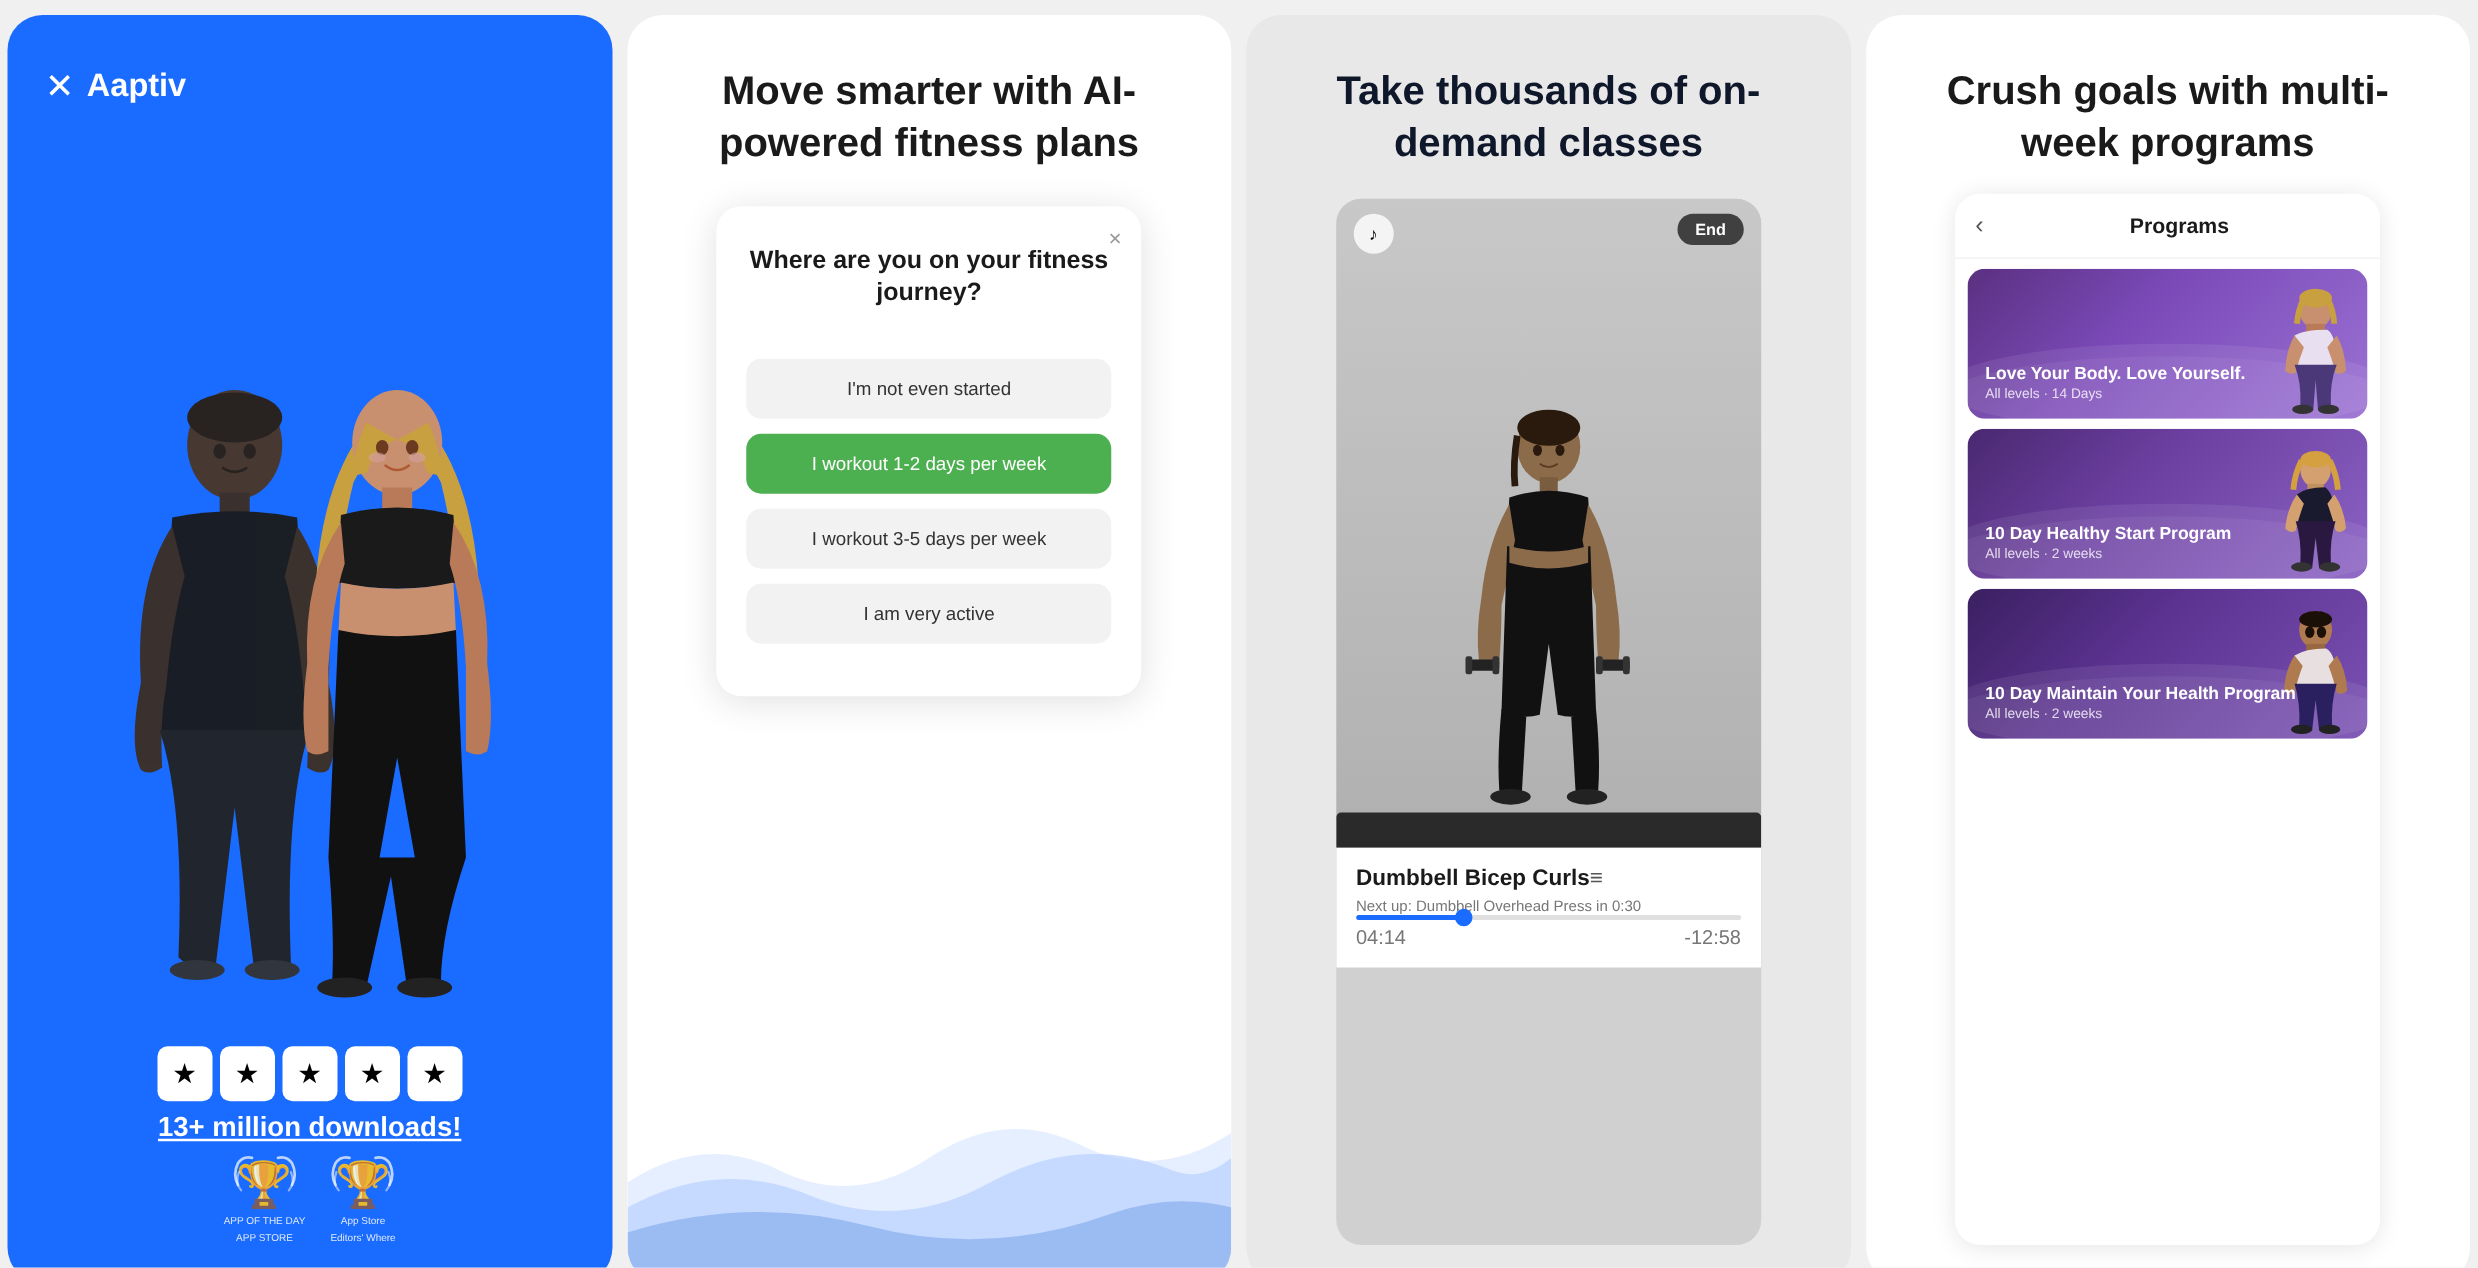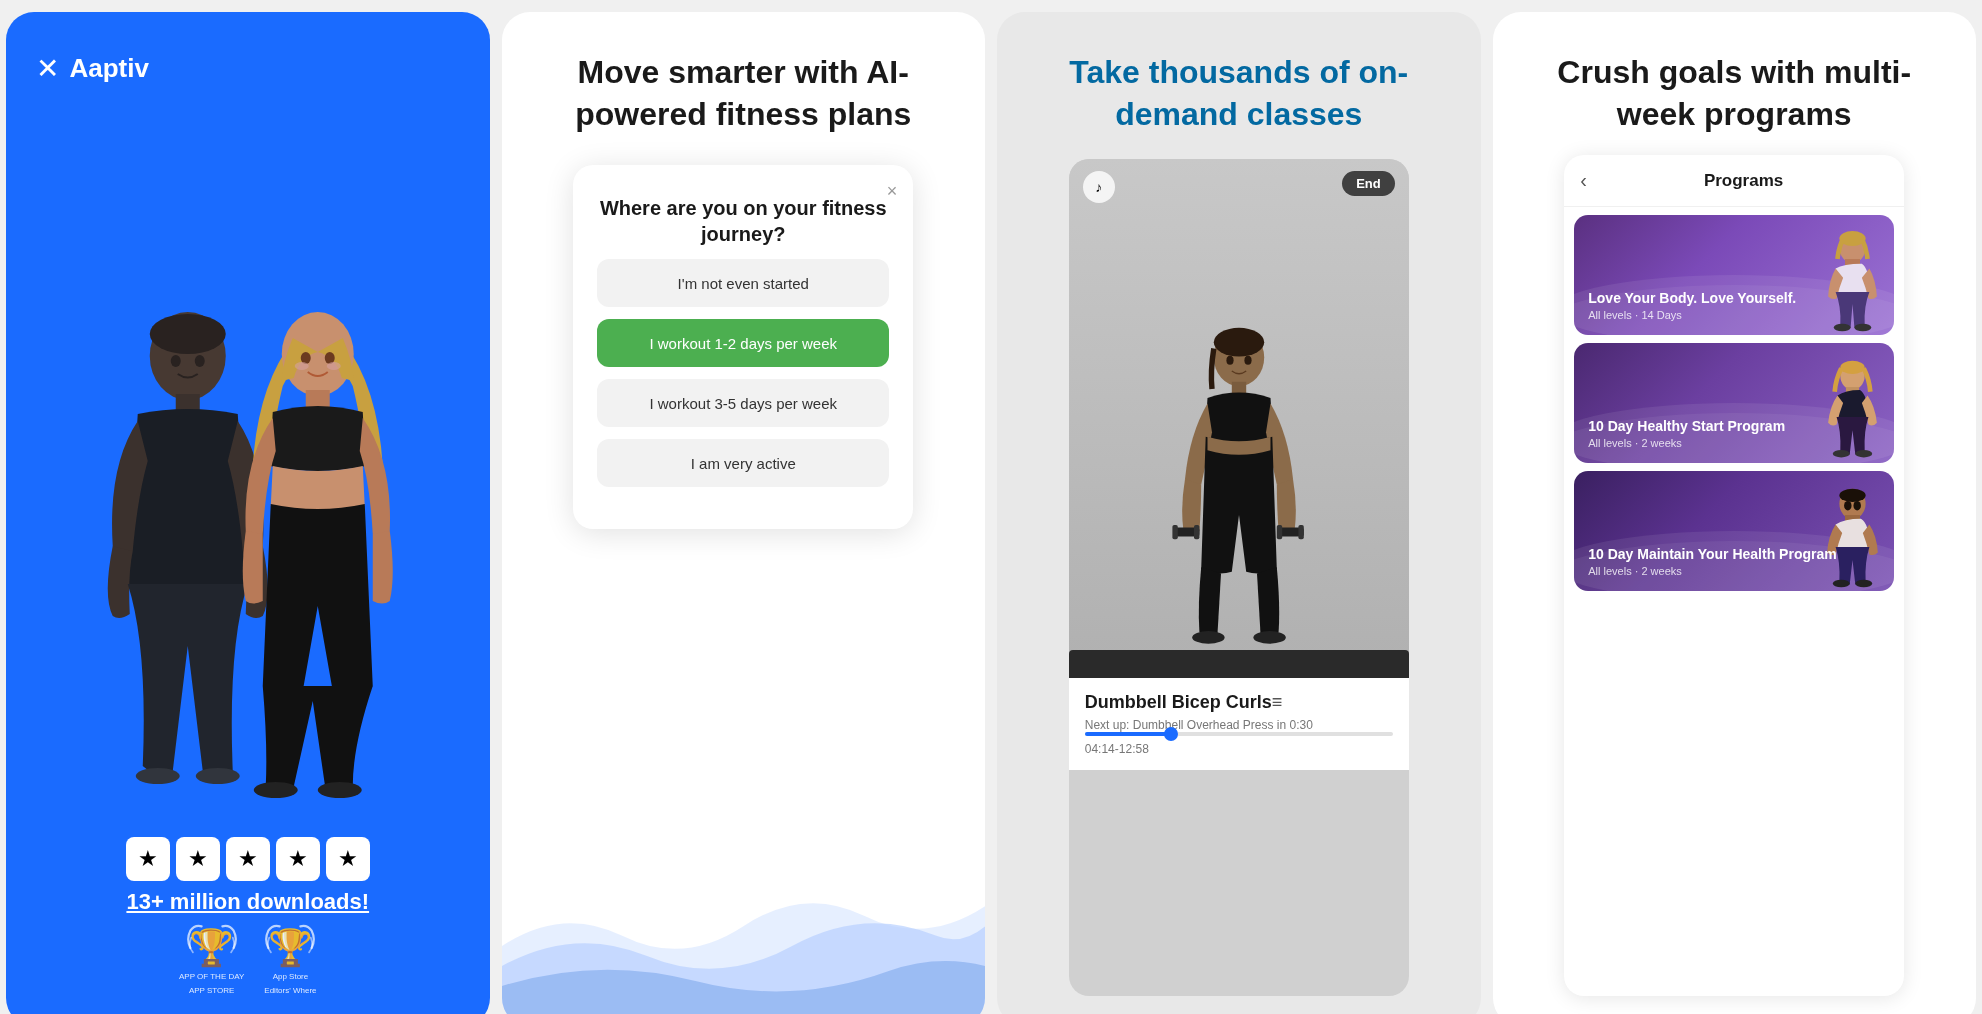--- a/index.html
+++ b/index.html
@@ -162,21 +162,21 @@
       font-size: 18px;
       color: #999;
       cursor: pointer;
     }
     .p2-question {
       font-size: 20px;
       font-weight: 700;
       text-align: center;
       color: #1a1a1a;
       line-height: 1.3;
-      margin-bottom: 12px;
+      margin-bottom: 40px;
     }
     .p2-option {
       display: flex;
       align-items: center;
       justify-content: center;
       height: 48px;
       border-radius: 12px;
       background: #f2f2f2;
       margin-bottom: 12px;
       font-size: 15px;
@@ -193,21 +193,21 @@
       bottom: 0;
       left: 0;
       right: 0;
       height: 200px;
     }
 
     
     .p3-title {
       font-size: 32px;
       font-weight: 700;
-      color: #0369a1;
+      color: #0f172a;
       text-align: center;
       line-height: 1.3;
       margin-bottom: 24px;
     }
     .p3-phone {
       width: 340px;
       flex: 1;
       background: #d0d0d0;
       border-radius: 20px;
       overflow: hidden;
@@ -296,22 +296,23 @@
       height: 14px;
       background: #1A6BFF;
       border-radius: 50%;
       position: absolute;
       top: -5px;
       left: 28%;
       transform: translateX(-50%);
     }
     .p3-times {
       display: flex;
+      justify-content: space-between;
       margin-top: 6px;
-      font-size: 12px;
+      font-size: 16px;
       color: #777;
     }
 
     
     .p4-title {
       font-size: 32px;
       font-weight: 700;
       color: #1a1a1a;
       text-align: center;
       line-height: 1.3;

